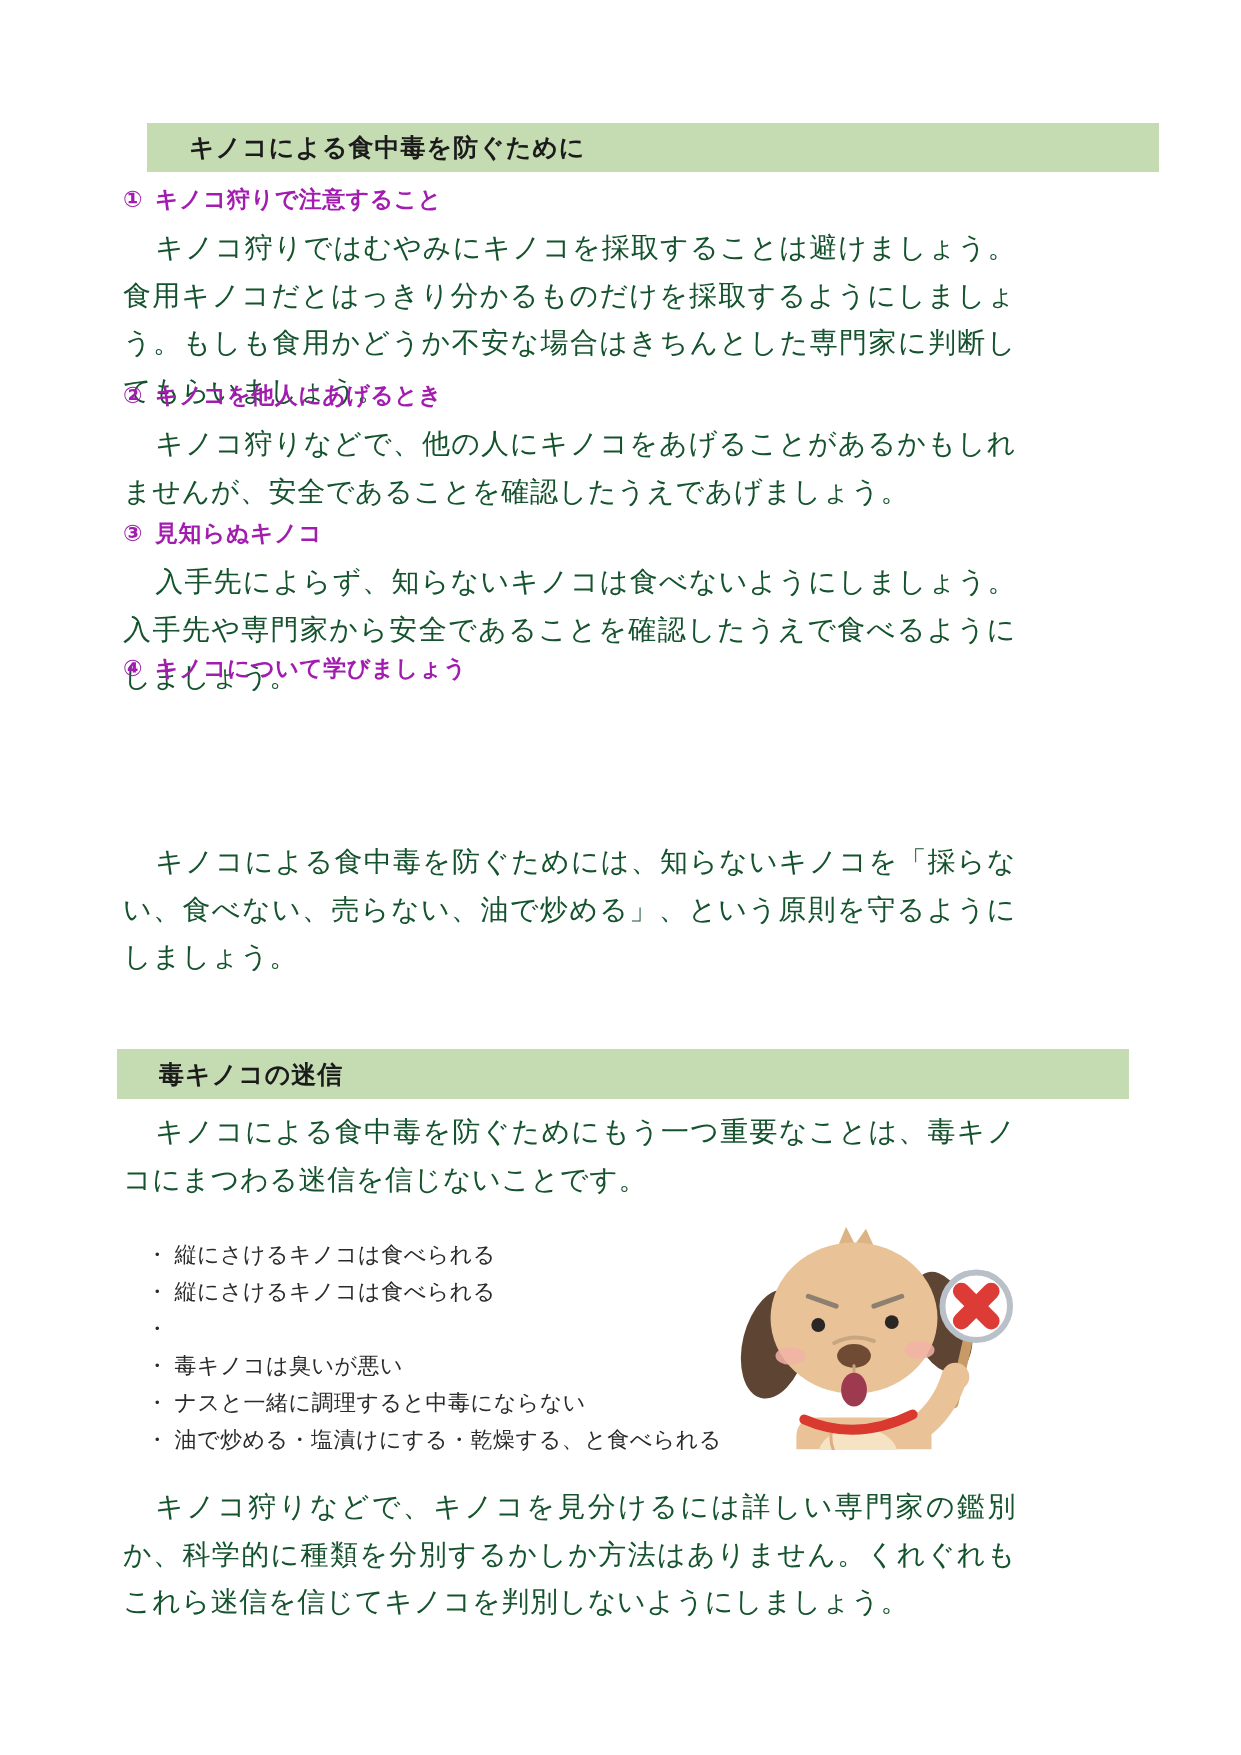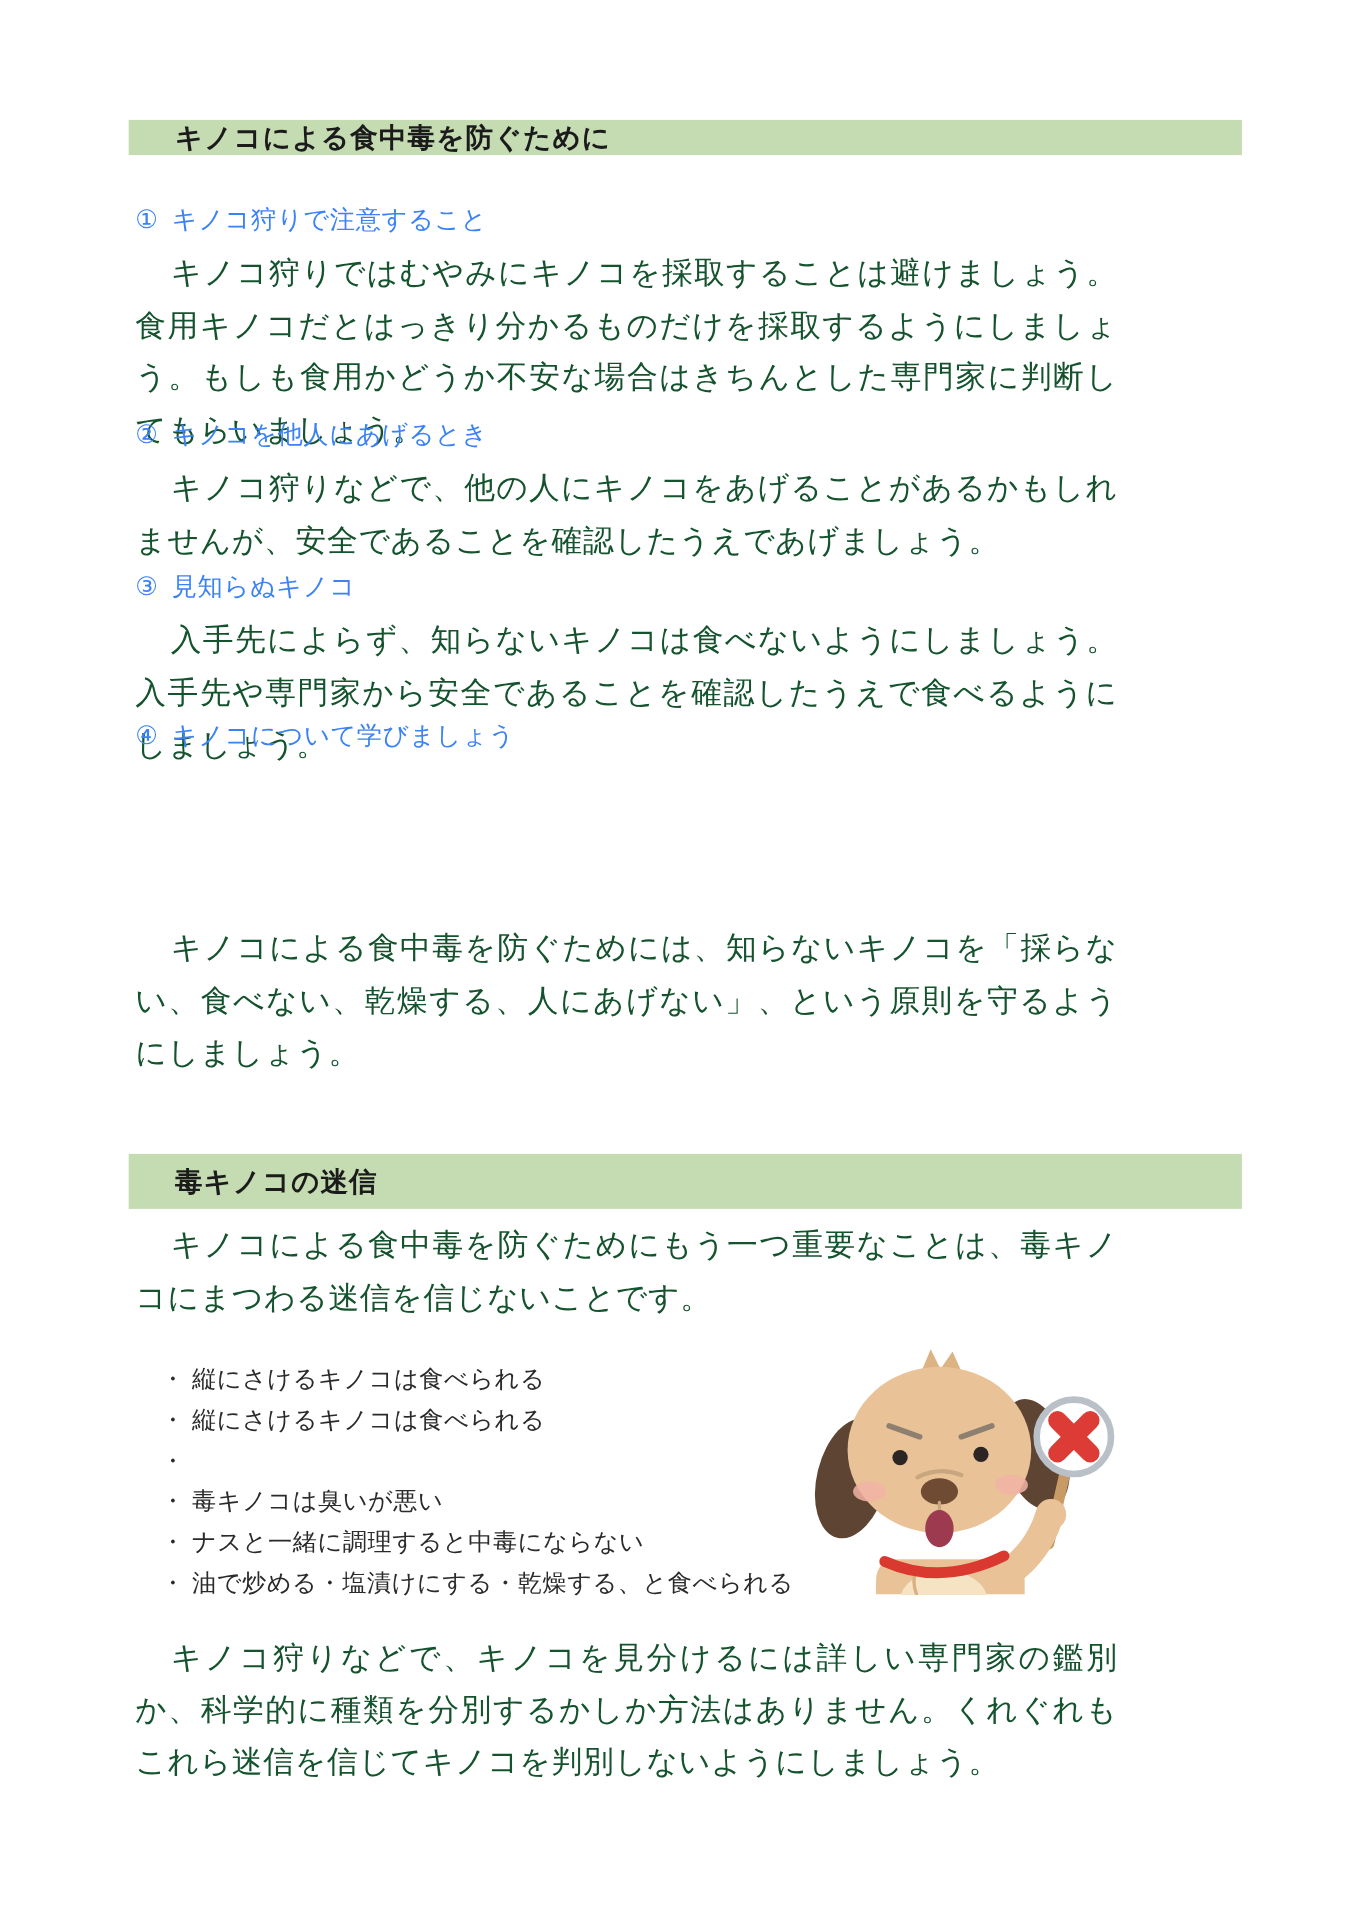--- a/index.html
+++ b/index.html
@@ -10,30 +10,30 @@
     margin:0 auto;
     font-family:"DejaVu Sans","Liberation Sans",sans-serif;
     color:#262626;
     overflow:hidden;
   }
   .bar {
     position:absolute; left:117px; width:1012px;
     background:#c5dbb2;
     display:flex; align-items:center;
   }
-  .bar1 { top:109px; height:32px; }
+  .bar1 { top:123px; height:49px;margin-left:30px; }
   .bar2 { top:1049px; height:50px; }
   .bar .bar-title {
     font-size:25px; font-weight:700; color:#1b1b1b;
     padding-left:42px; letter-spacing:1px;
   }
   .sec { position:absolute; left:123px; width:893px; }
   .sec h3 {
-    margin:0 0 9px 0; font-size:23px; font-weight:400;
-    color:#3b82f6; letter-spacing:0.5px;
+    margin:0 0 9px 0; font-size:23px; font-weight:700;
+    color:#a21caf; letter-spacing:0.5px;
   }
   .sec h3 .num { margin-right:12px; }
   .para {
     font-size:28px; line-height:47.5px; margin:0;
     letter-spacing:0.6px; text-indent:1.15em; text-align:justify;
     color:#14532d;
   }
   .abs-para { position:absolute; left:123px; width:893px; }
   .myths {
     position:absolute; left:146px; top:1236px; width:640px;
@@ -75,21 +75,21 @@
     </h3>
     <p class="para">入手先によらず、知らないキノコは食べないようにしましょう。入手先や専門家から安全であることを確認したうえで食べるようにしましょう。</p>
   </section>
 
   <section class="sec" style="top:653px">
     <h3>
       <span class="num">④</span><span>キノコについて学びましょう</span>
     </h3>
   </section>
 
-  <p class="para abs-para" style="top:838px">キノコによる食中毒を防ぐためには、知らないキノコを「採らない、食べない、乾燥する、人にあげない」、という原則を守るようにしましょう。</p>
+  <p class="para abs-para" style="top:838px">キノコによる食中毒を防ぐためには、知らないキノコを「採らない、食べない、売らない、油で炒める」、という原則を守るようにしましょう。</p>
 
   <div class="bar bar2">
     <span class="bar-title">毒キノコの迷信</span>
   </div>
 
   <p class="para abs-para" style="top:1108px">キノコによる食中毒を防ぐためにもう一つ重要なことは、毒キノコにまつわる迷信を信じないことです。</p>
 
   <ul class="myths">
     <li>
         <span class="b">・</span>

